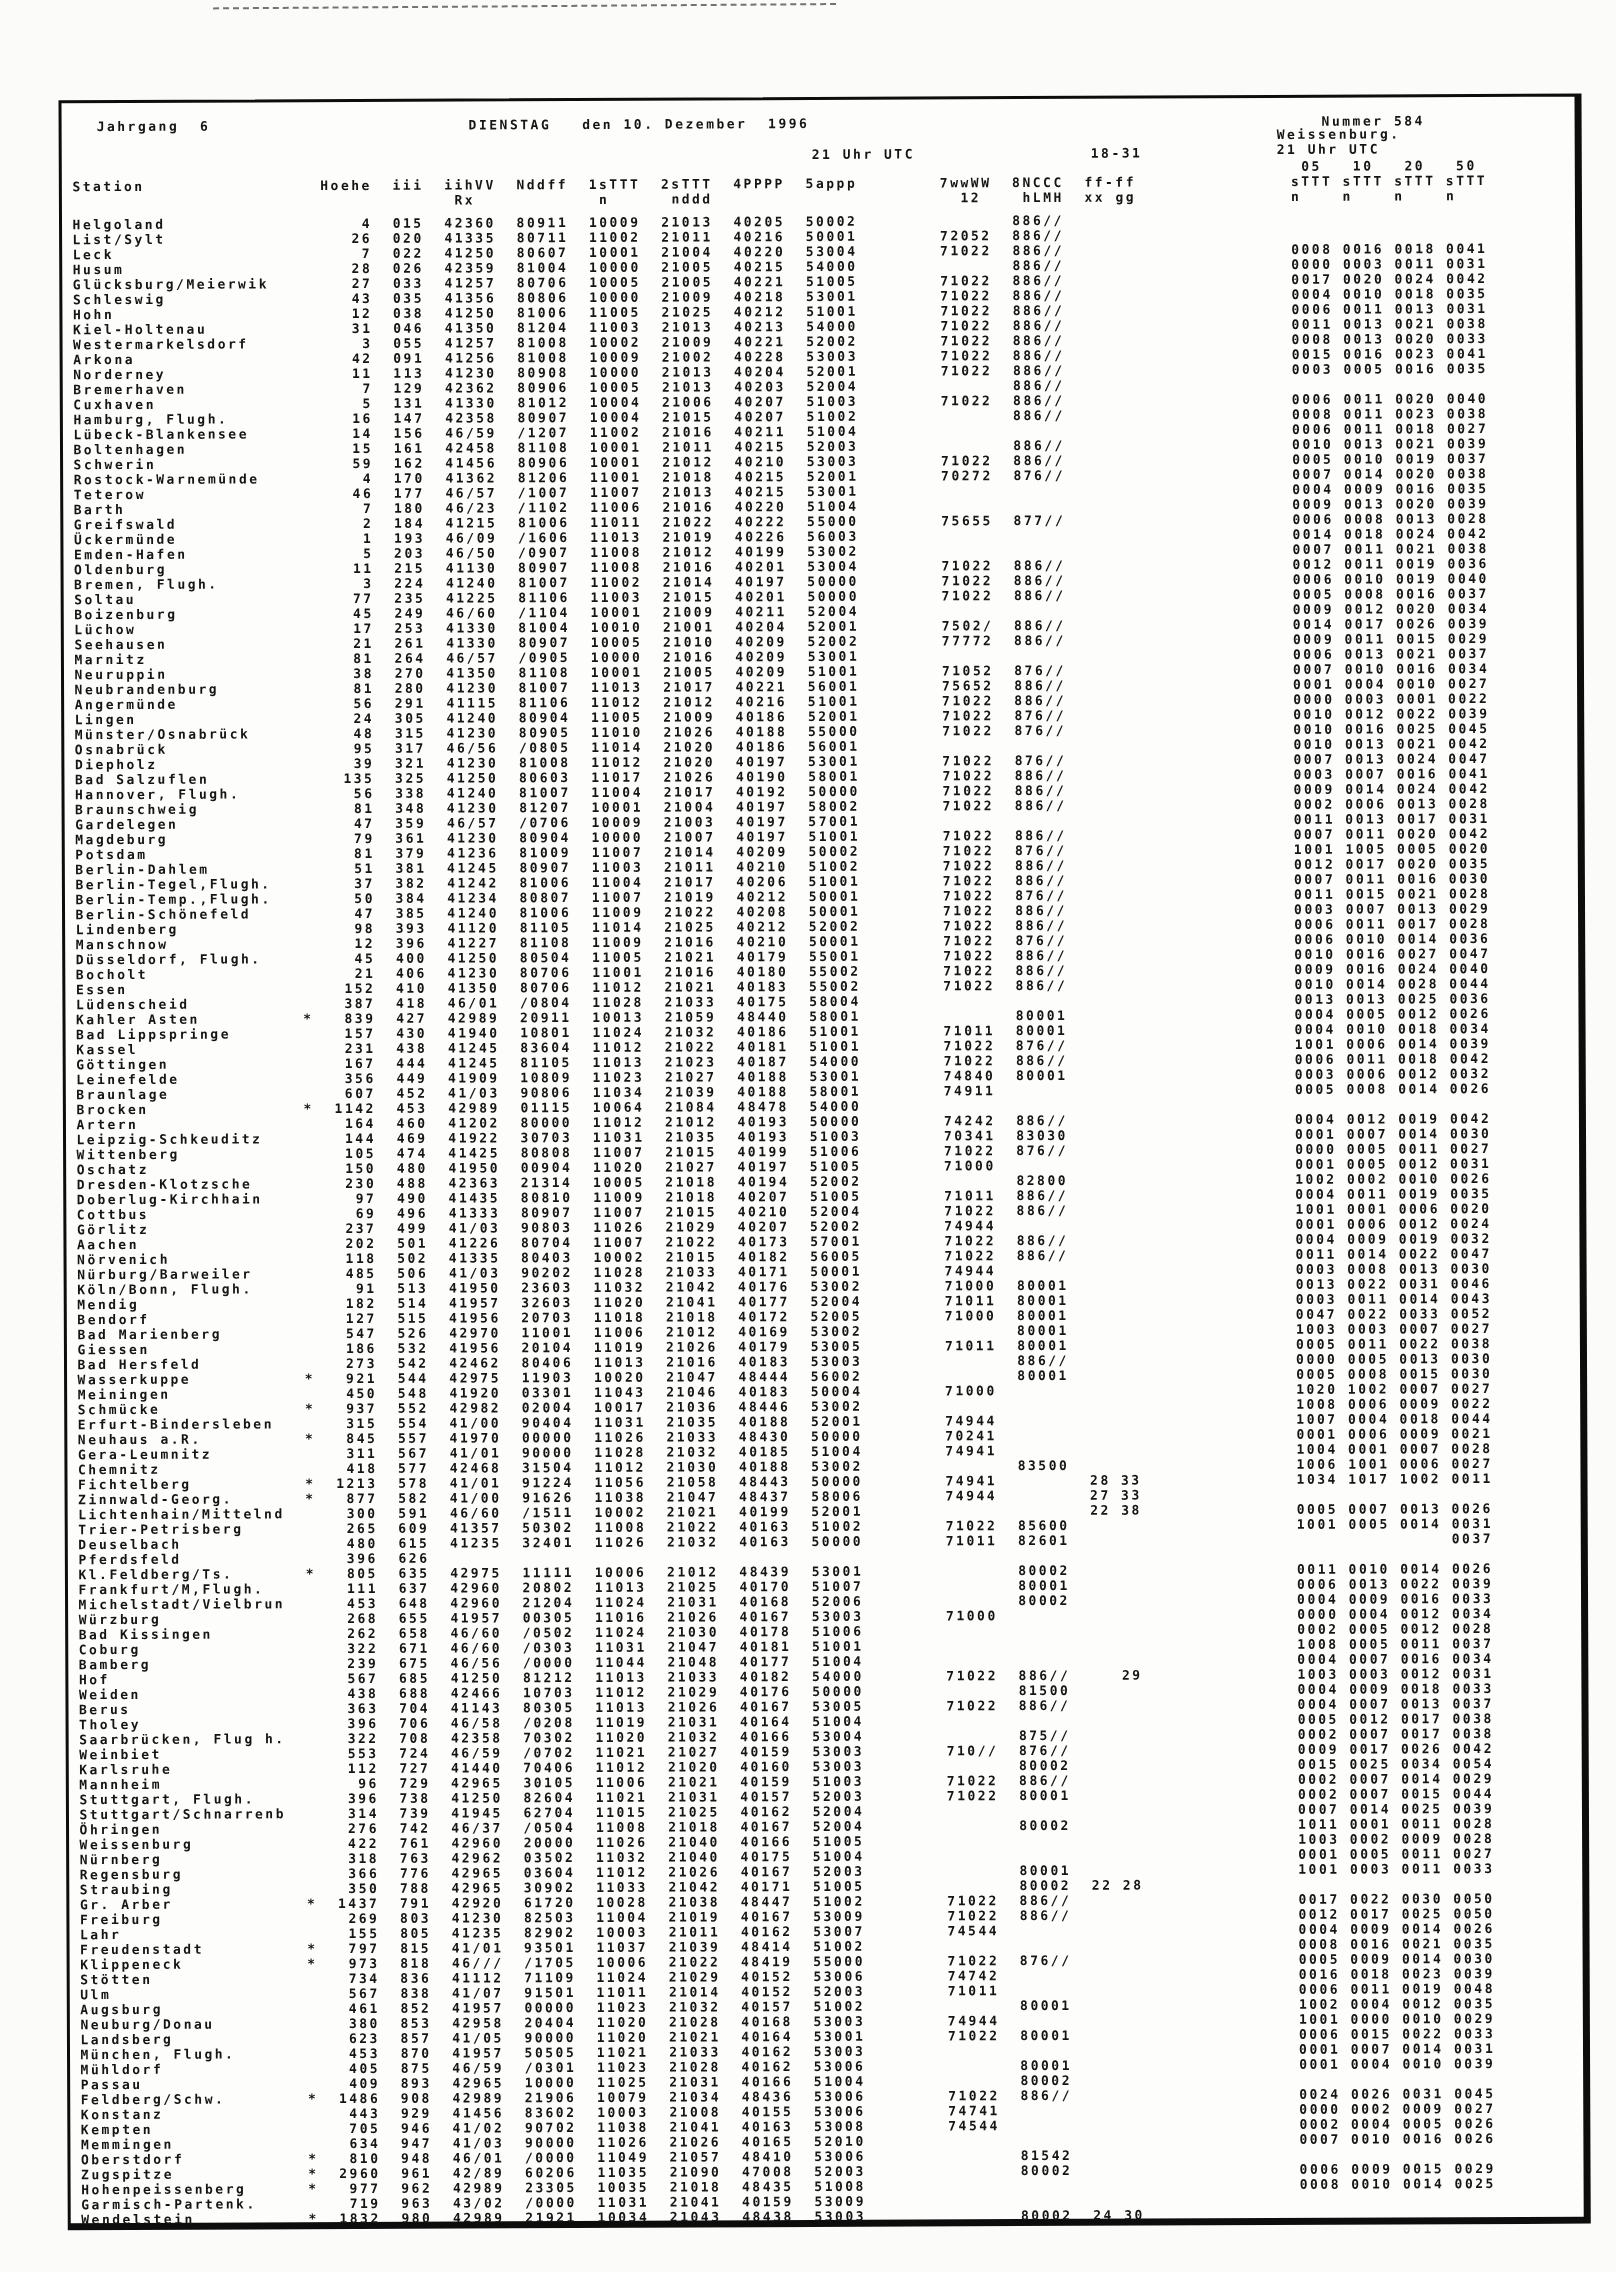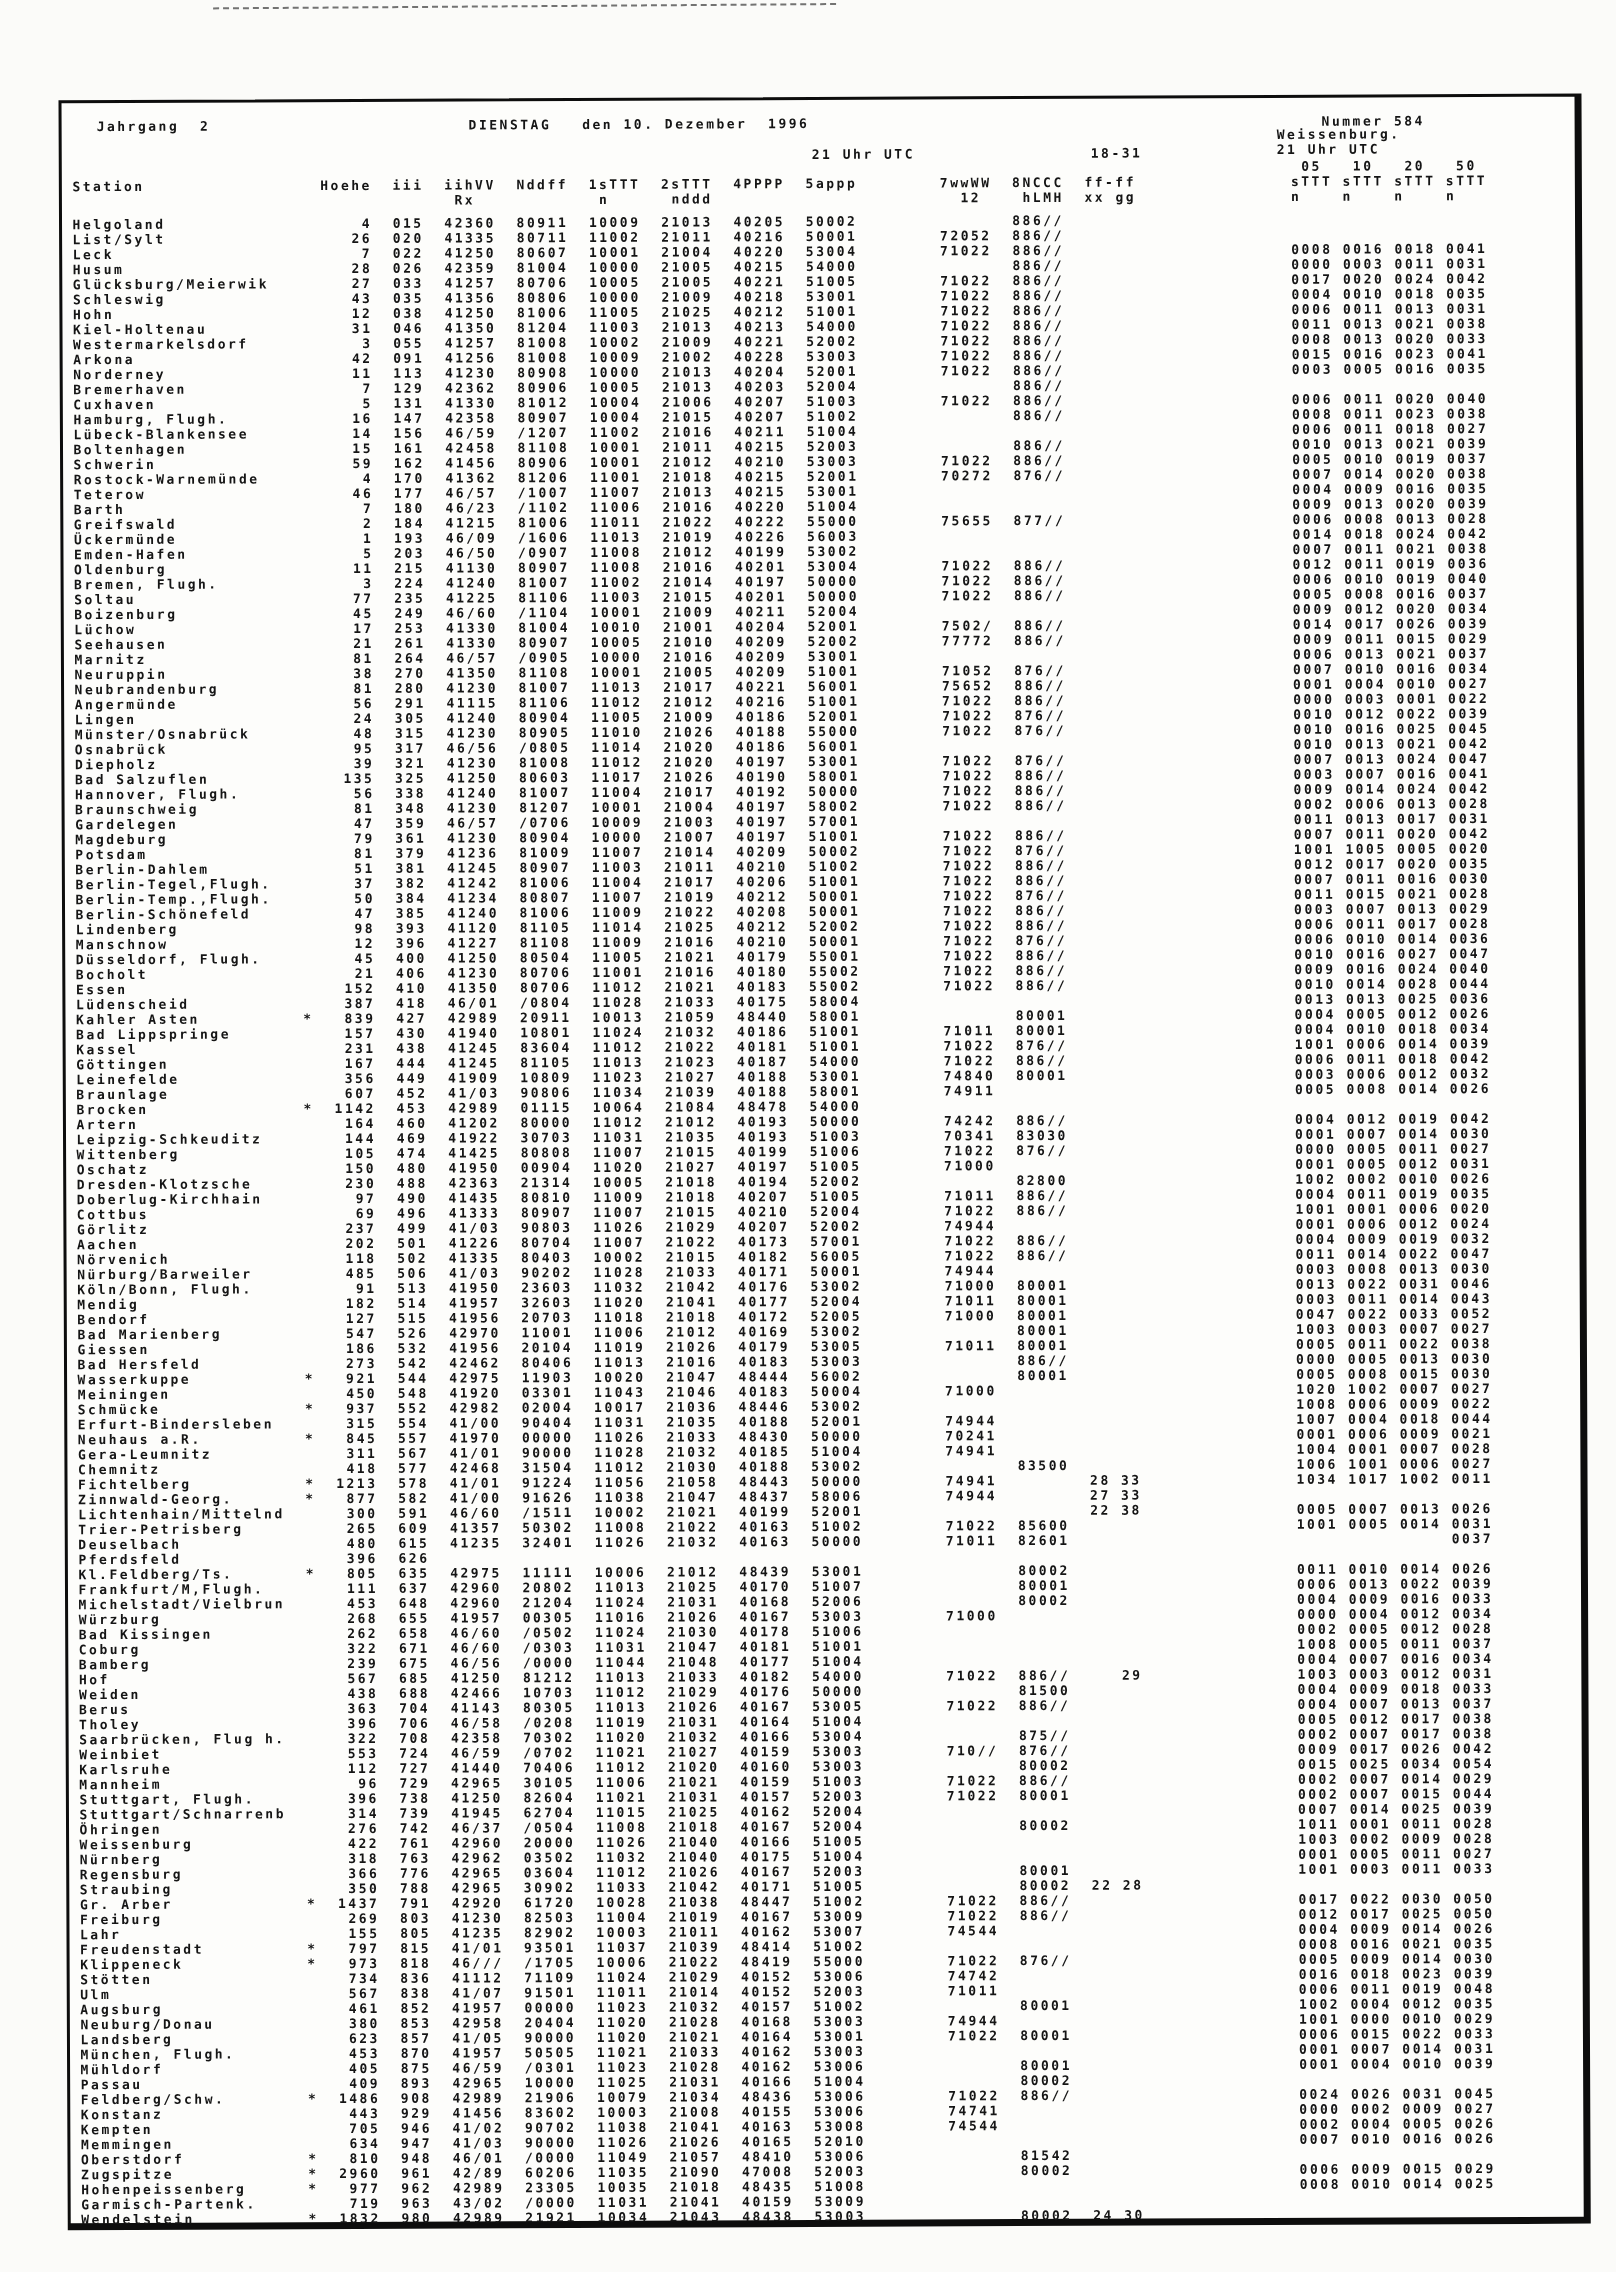--- a/index.html
+++ b/index.html
@@ -28,21 +28,21 @@
   #rows{top:114px;}
   .row{height:15px;}
 </style>
 </head>
 <body>
 
 <div class="scan">
   <div class="artifact-dashes"></div>
   <div class="frame">
 
-    <div class="t" style="left:35px;top:16px">Jahrgang  2</div>
+    <div class="t" style="left:35px;top:16px">Jahrgang  6</div>
     <div class="t" style="left:407px;top:16px">DIENSTAG   den 10. Dezember  1996</div>
     <div class="t" style="left:1260px;top:16px">Nummer 584</div>
 
     <div class="t" style="left:750px;top:47px">21 Uhr UTC</div>
     <div class="t" style="left:1029px;top:47px">18-31</div>
 
     <div class="t" style="left:1215px;top:29px">Weissenburg.</div>
     <div class="t" style="left:1215px;top:44px">21 Uhr UTC</div>
 
     <div class="t" id="grid-head"><div class="row">                                                                                                                       05   10   20   50</div><div class="row">Station                 Hoehe  iii  iihVV  Nddff  1sTTT  2sTTT  4PPPP  5appp        7wwWW  8NCCC  ff-ff               sTTT sTTT sTTT sTTT</div><div class="row">                                     Rx            n      nddd                        12    hLMH  xx gg               n    n    n    n</div></div>

